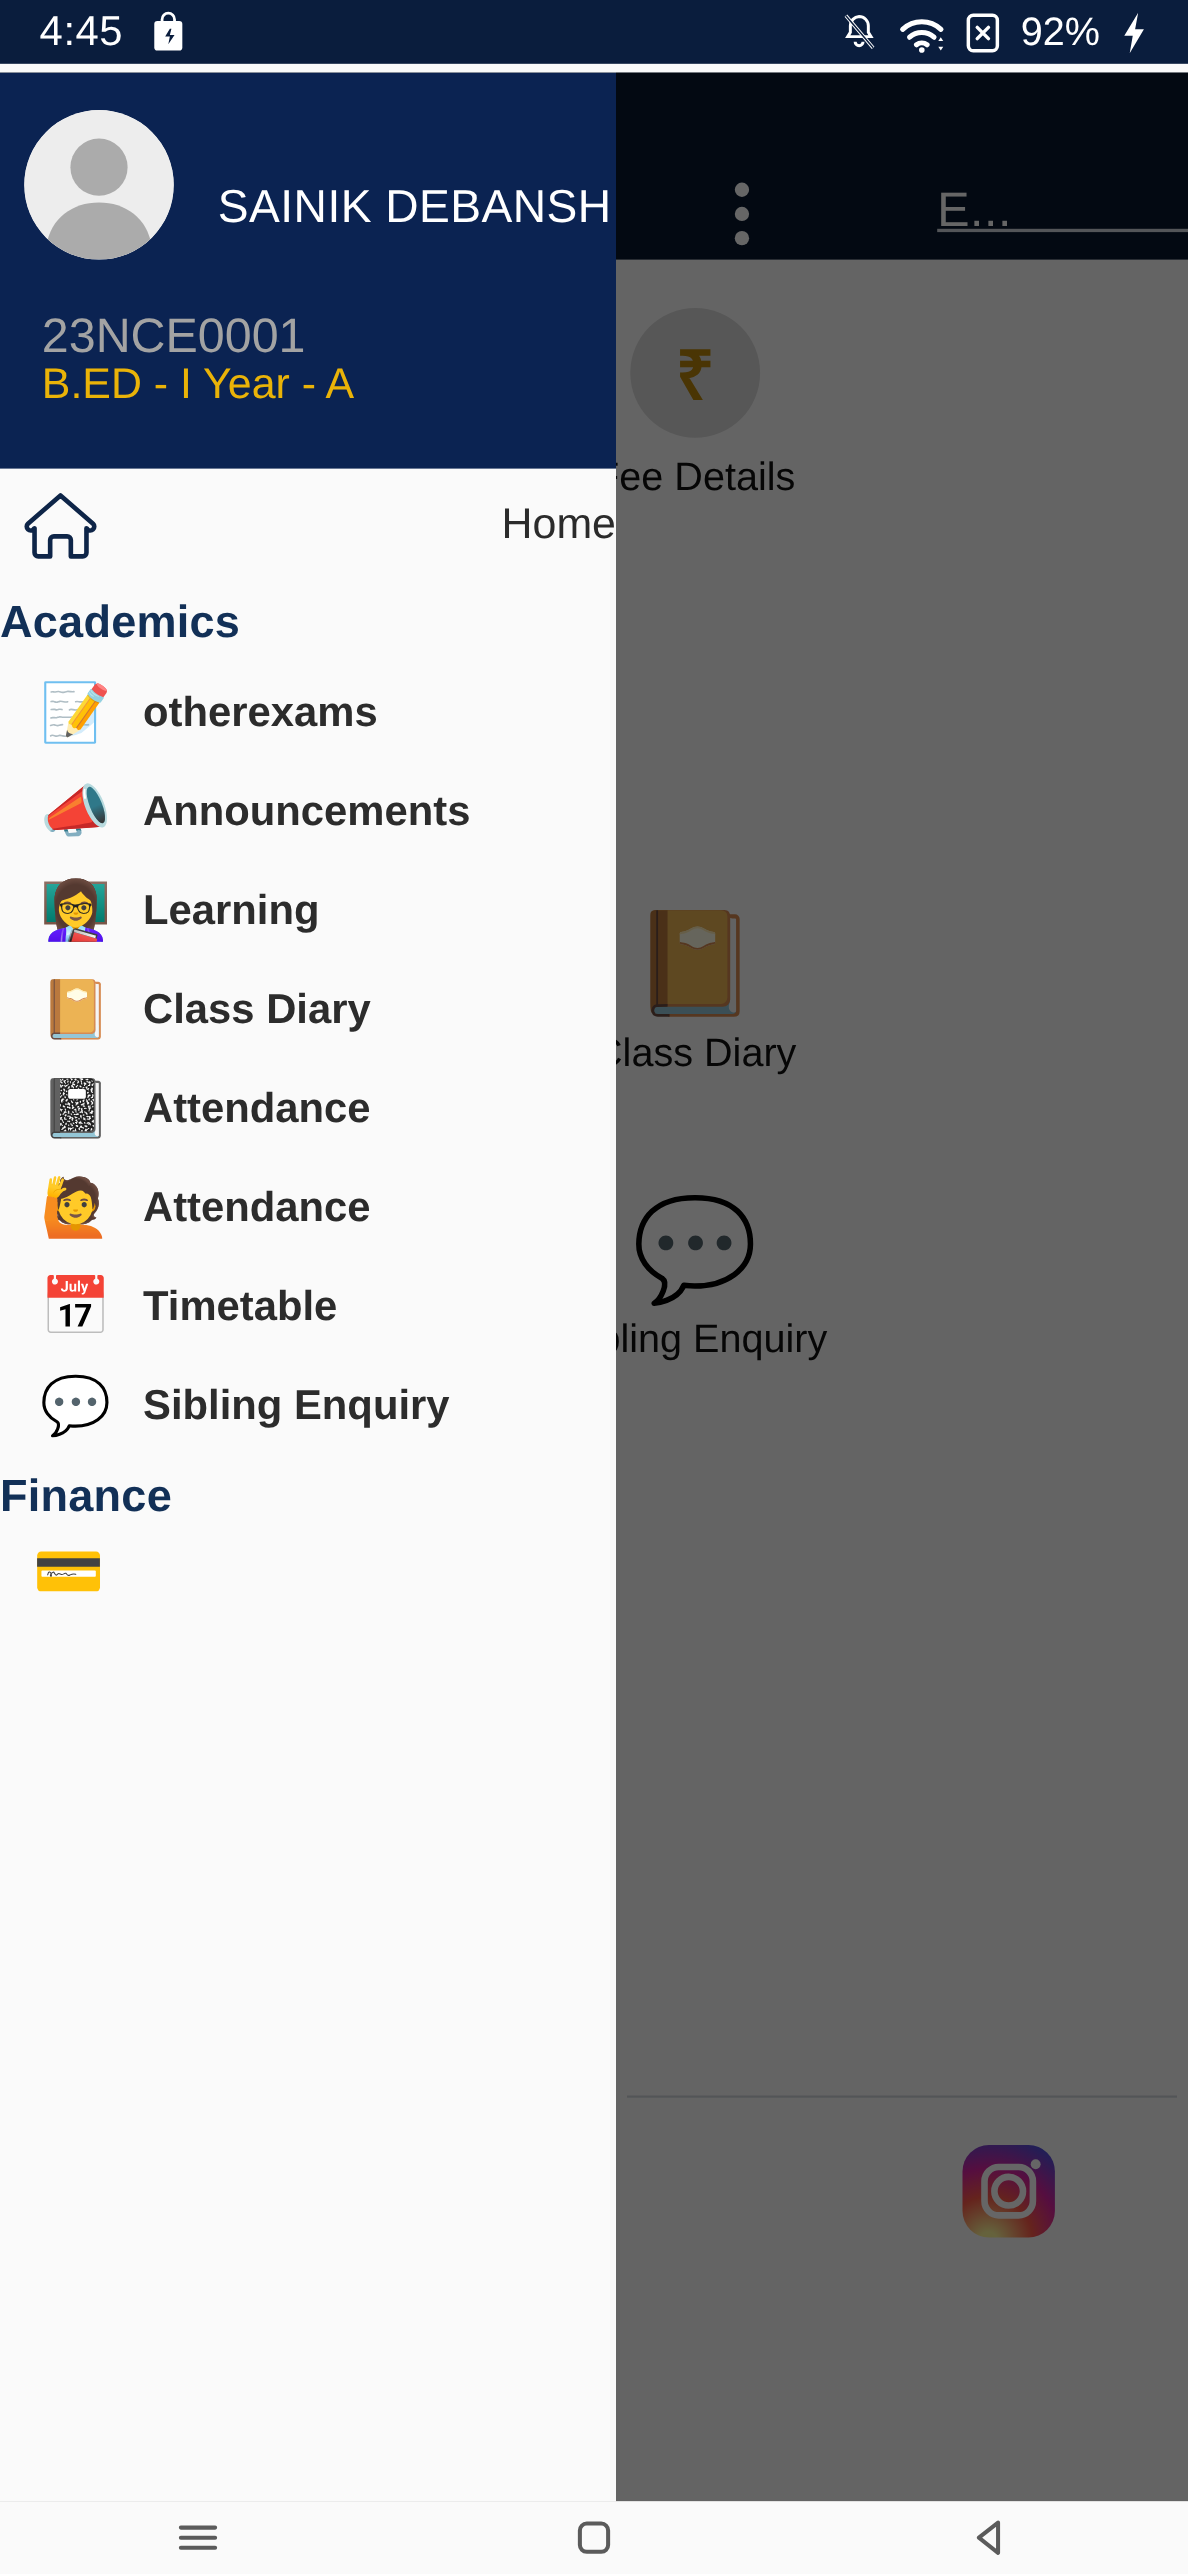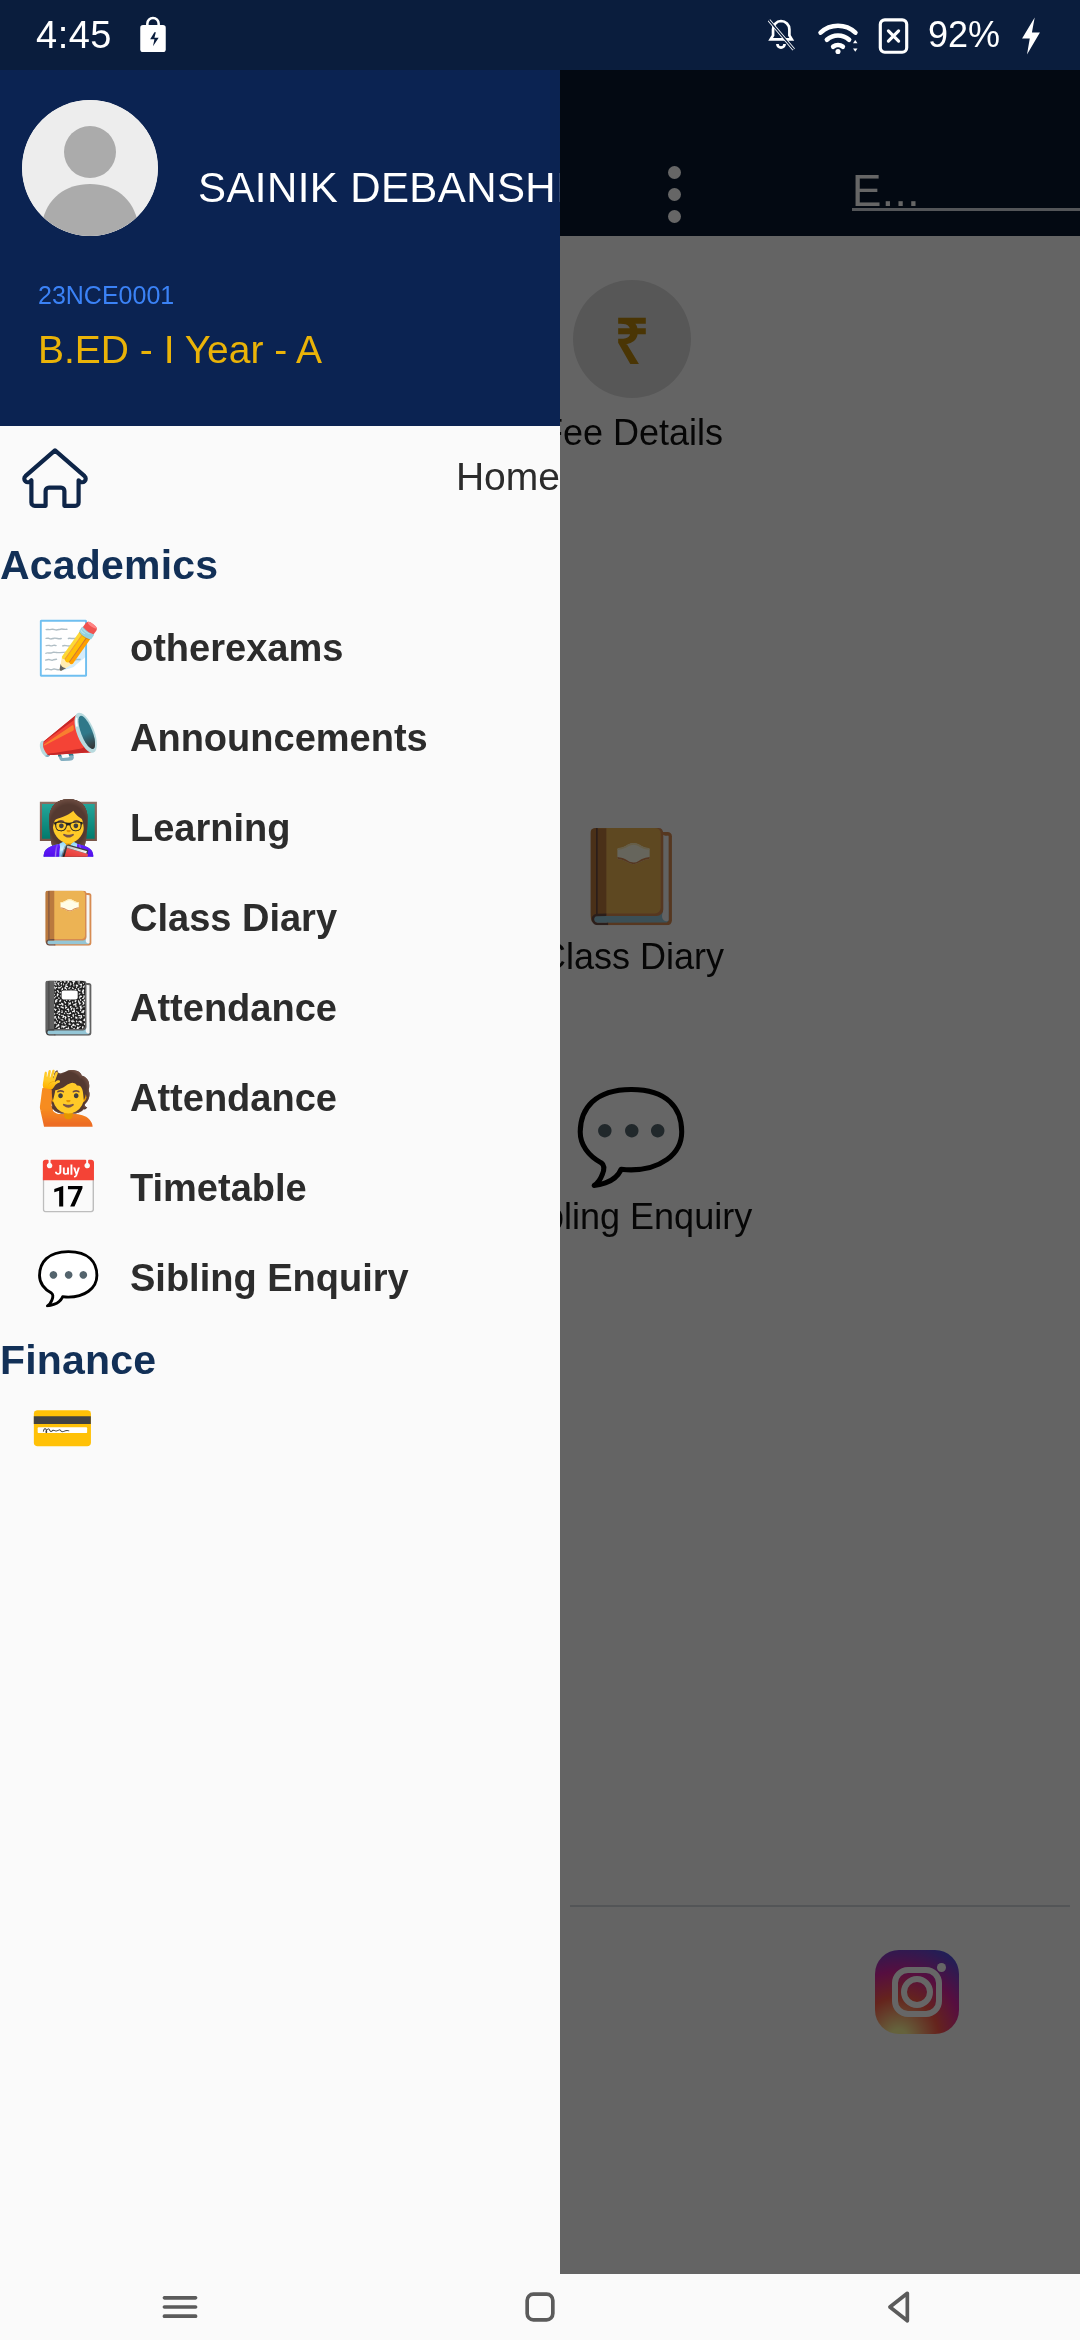--- a/index.html
+++ b/index.html
@@ -92,21 +92,21 @@
     width:9px; height:9px; border-radius:50%; background:#fff;
   }
 
   #scrim {
     position:absolute; left:0; top:66px; width:1080px; height:2208px;
     background:rgba(0,0,0,0.60);
   }
 
   
   #statusbar {
-    position:absolute; left:0; top:0; width:1080px; height:70px;
+    position:absolute; left:0; top:0; width:1080px; height:58px;
     background:#0a1d3d;
     display:flex; align-items:center;
     padding:0 36px;
     z-index:40;
   }
   #clock { color:#fff; font-size:38px; letter-spacing:.5px; }
   #sb-left-icons { margin-left:24px; display:flex; align-items:center; gap:10px; }
   #sb-right {
     margin-left:auto; display:flex; align-items:flex-end; gap:18px;
     color:#fff; font-size:36px;
@@ -136,21 +136,21 @@
     overflow:hidden;
   }
   #avatar svg { display:block; }
   #student-name {
     position:absolute; left:198px; top:98px;
     color:#fff; font-size:42px; letter-spacing:.4px;
     white-space:nowrap;
   }
   #student-id {
     position:absolute; left:38px; top:215px;
-    color:#3b82f6; font-size:25px;
+    color:#a3a3a3; font-size:44px;
   }
   #student-class {
     position:absolute; left:38px; top:262px;
     color:#eab308; font-size:39px;
   }
 
   #drawer-body {
     background:#fafafa;
     padding-top:0;
   }

